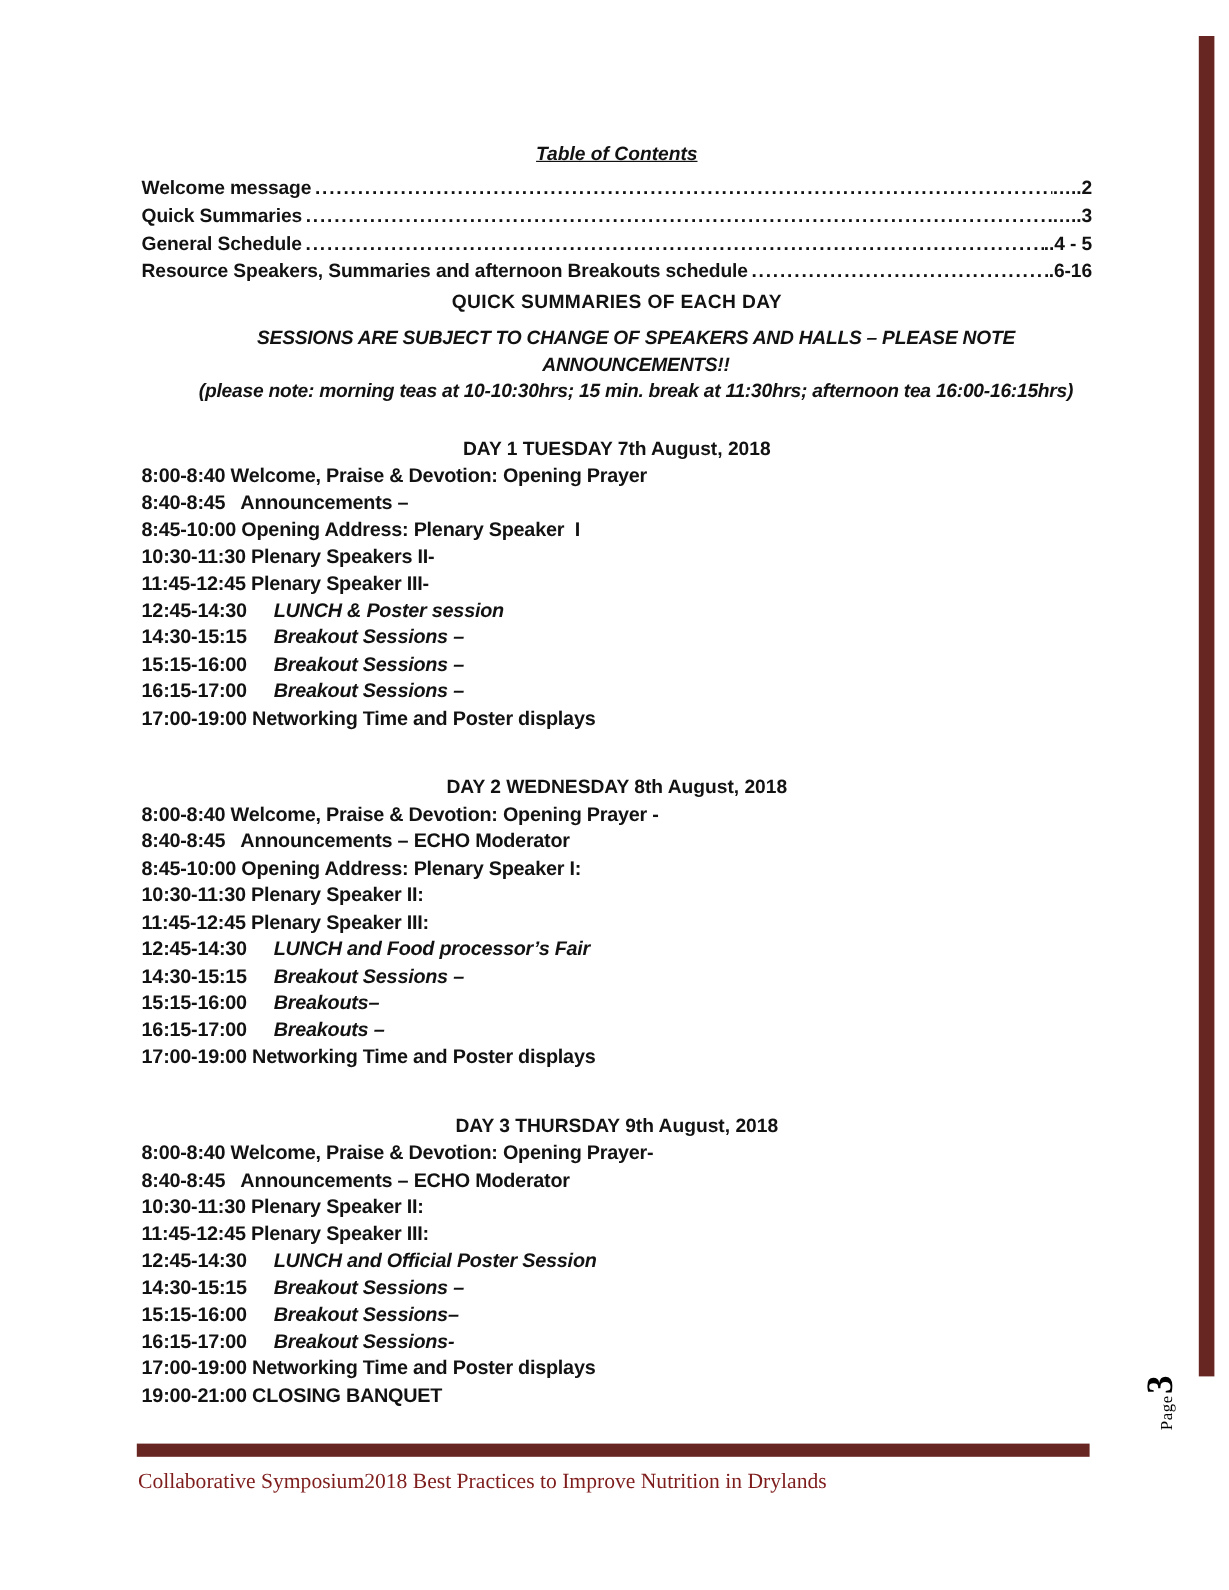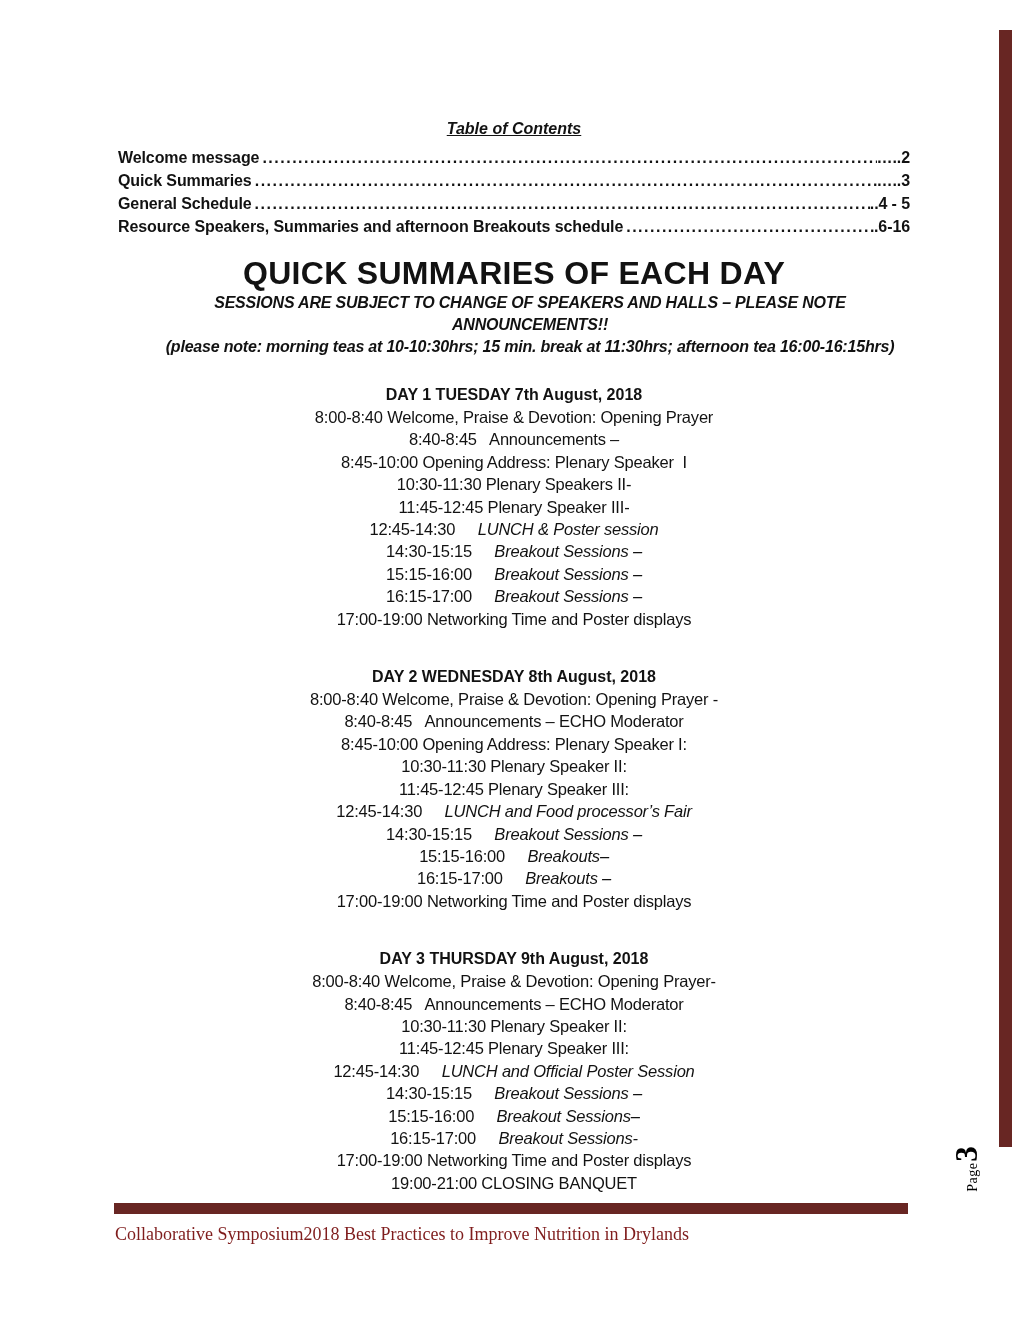--- a/index.html
+++ b/index.html
@@ -18,32 +18,32 @@
   
   .toc-title { text-align:center; font-size:16px; font-weight:bold; font-style:italic;
                text-decoration:underline; line-height:22px; margin-bottom:6px; }
   .toc-entry { display:flex; align-items:baseline; line-height:23px;
                font-size:16px; font-weight:bold; letter-spacing:-0.1px; }
   .toc-leader { flex:1; overflow:hidden; white-space:nowrap; padding:0 3px;
                 letter-spacing:1.5px; }
   .toc-page { white-space:nowrap; }
 
   
-  .main-title { text-align:center; font-size:32px; font-weight:bold; letter-spacing:0.3px;
-                margin-top:20px; line-height:30px; }
+  .main-title { text-align:center; font-size:16px; font-weight:bold; letter-spacing:0.3px;
+                line-height:30px; }
   .subtitle { text-align:center; font-size:16px; font-weight:bold; font-style:italic;
               line-height:22px; letter-spacing:-0.2px;margin-left:32px; }
   .subtitle.first { margin-top:4px; }
 
   
   .day-section { margin-top:36px; }
   .day-section:first-child { margin-top:26px; }
   .day-heading { text-align:center; font-size:16px; font-weight:bold; line-height:22px; }
-  .sched-line { font-size:16.5px; font-weight:normal; line-height:22.4px;
-                white-space:pre-wrap; letter-spacing:-0.2px;text-align:center; }
+  .sched-line { font-size:16.5px; font-weight:bold; line-height:22.4px;
+                white-space:pre-wrap; letter-spacing:-0.2px; }
   .sched-desc.it { font-style:italic;padding-left:18px; }
 
   
   .footer-rule { position:absolute; left:114px; top:1203px; width:794px; height:11px;
                  background:var(--accent,#682623); }
   .footer-text { position:absolute; left:115px; top:1221px; width:820px;
                  font-family:"Liberation Serif", serif; font-size:18px; line-height:26px;
                  color:#7f1d1d; }
 
   

